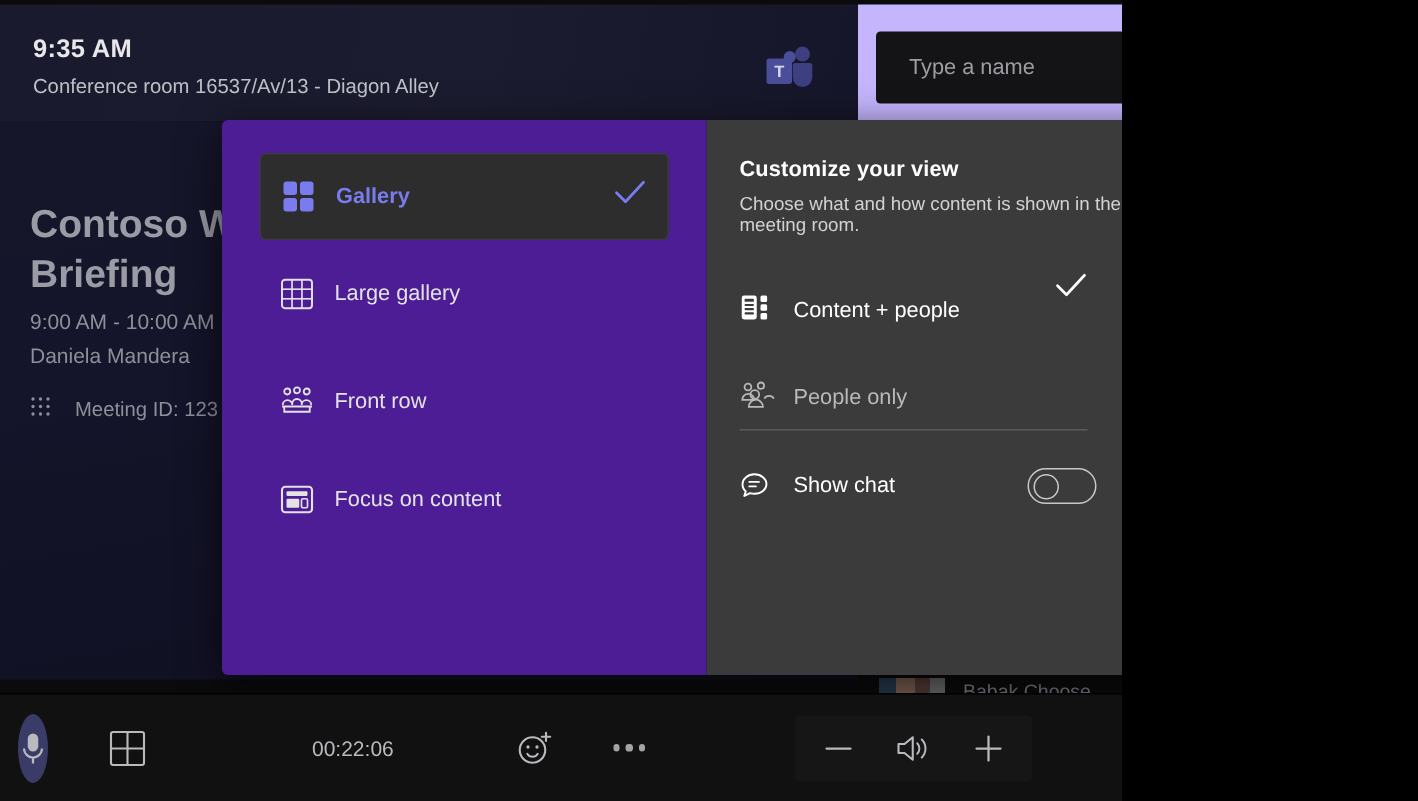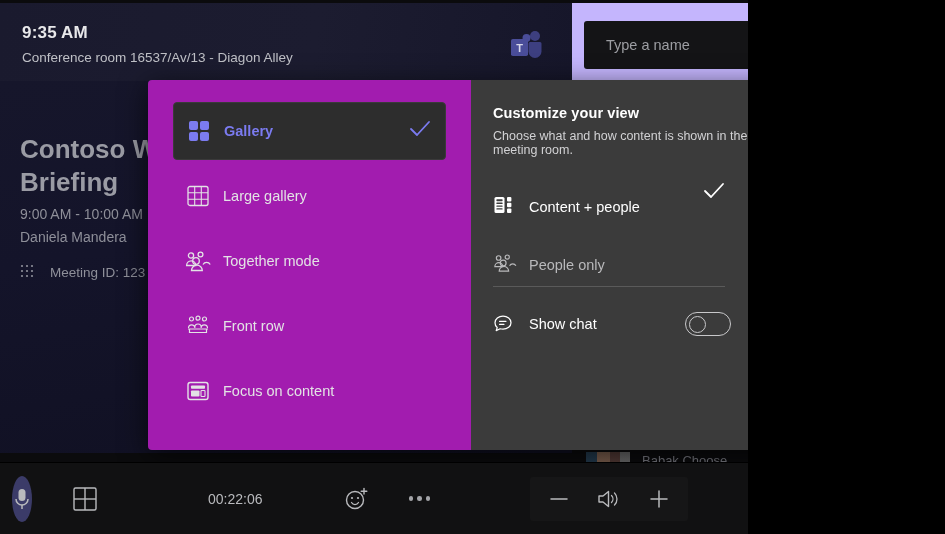--- a/index.html
+++ b/index.html
@@ -146,21 +146,21 @@
   .flyout {
     position: absolute; left: 148px; top: 80px;
     width: 645px; height: 370px;
     border-radius: 4px;
     box-shadow: 0 6px 28px rgba(0,0,0,.65);
     display: flex;
     overflow: hidden;
   }
   .flyout-left {
     width: 323px; height: 100%;
-    background: #a21caf;
+    background: #4c1d95;
     padding-top: 22px;
   }
   .flyout-right {
     width: 322px; height: 100%;
     background: #3b3b3b;
     padding: 25px 26px 0 22px;
   }
 
   
   .mode-item {
@@ -426,33 +426,20 @@
             <line x1="15.3" y1="2.5" x2="15.3" y2="21.5" stroke="#e3e3e5" stroke-width="1.1"></line>
             <line x1="2" y1="8.8" x2="22" y2="8.8" stroke="#e3e3e5" stroke-width="1.1"></line>
             <line x1="2" y1="15.2" x2="22" y2="15.2" stroke="#e3e3e5" stroke-width="1.1"></line>
           </svg>
         </span>
         <span class="mode-label">Large gallery</span>
       </div>
 
       <div class="spacer-12"></div>
 
-      <div class="mode-item">
-        <span class="mode-icon">
-          <svg width="26" height="22" viewBox="0 0 26 22">
-            <circle cx="6" cy="5.5" r="2.6" fill="none" stroke="#e3e3e5" stroke-width="1.3"></circle>
-            <circle cx="15.5" cy="4.5" r="2.4" fill="none" stroke="#e3e3e5" stroke-width="1.3"></circle>
-            <path d="M1.6 15.5 a4.6 4.6 0 0 1 9.2 0 z" fill="none" stroke="#e3e3e5" stroke-width="1.3"></path>
-            <circle cx="11" cy="11" r="3.3" fill="none" stroke="#e3e3e5" stroke-width="1.3"></circle>
-            <path d="M6.5 20.5 a5.4 5.4 0 0 1 10.8 0 z" fill="none" stroke="#e3e3e5" stroke-width="1.3"></path>
-            <path d="M18 14.5 a4.2 4.2 0 0 1 7.2 0" fill="none" stroke="#e3e3e5" stroke-width="1.3"></path>
-          </svg>
-        </span>
-        <span class="mode-label">Together mode</span>
-      </div>
 
       <div class="spacer-12"></div>
 
       <div class="mode-item">
         <span class="mode-icon">
           <svg width="26" height="22" viewBox="0 0 26 22">
             <circle cx="6.5" cy="4" r="2" fill="none" stroke="#e3e3e5" stroke-width="1.2"></circle>
             <circle cx="13" cy="3.2" r="2" fill="none" stroke="#e3e3e5" stroke-width="1.2"></circle>
             <circle cx="19.5" cy="4" r="2" fill="none" stroke="#e3e3e5" stroke-width="1.2"></circle>
             <path d="M3.5 13 a3.2 3.2 0 0 1 6.4 0 M9.8 12.2 a3.2 3.2 0 0 1 6.4 0 M16.1 13 a3.2 3.2 0 0 1 6.4 0" fill="none" stroke="#e3e3e5" stroke-width="1.2"></path>

